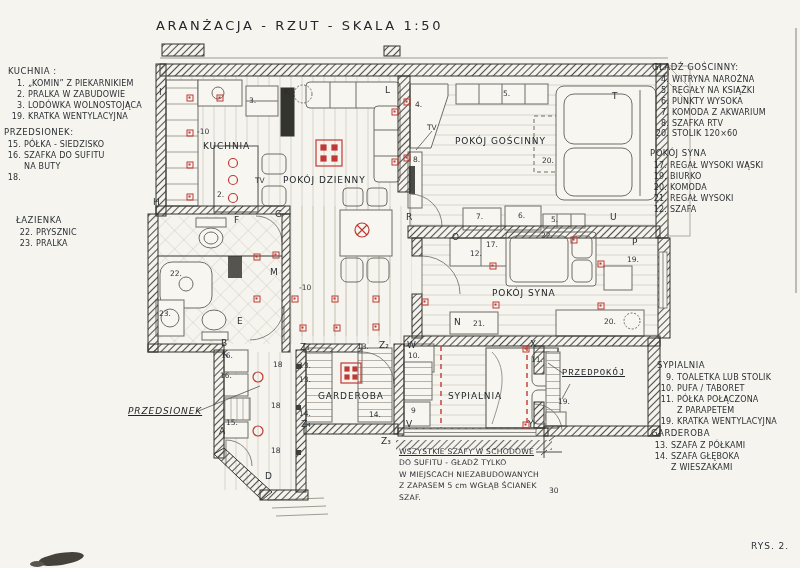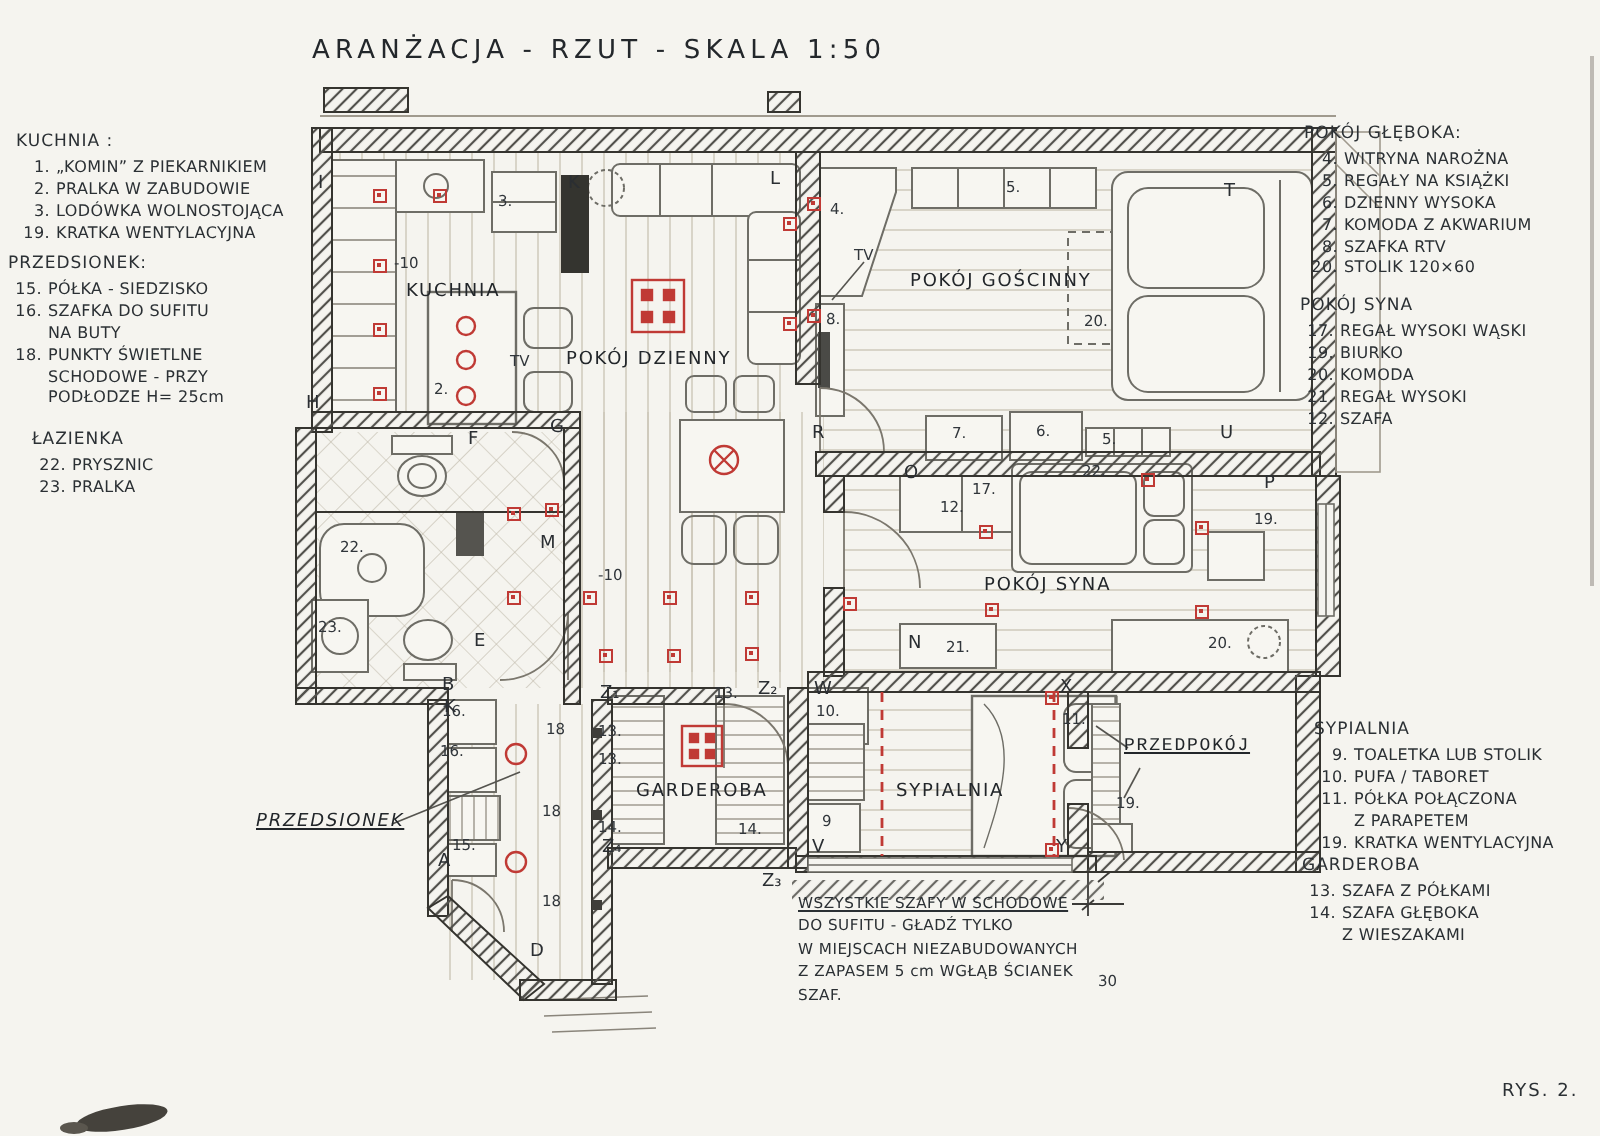--- a/index.html
+++ b/index.html
@@ -395,53 +395,50 @@
         <span class="lg-n">15.</span>
         <span class="lg-t">PÓŁKA - SIEDZISKO</span>
       </div>
       <div class="lg-row">
         <span class="lg-n">16.</span>
         <span class="lg-t">SZAFKA DO SUFITU
 NA BUTY</span>
       </div>
       <div class="lg-row">
         <span class="lg-n">18.</span>
-        <span class="lg-t">PUNKTY ŚWIETLNE
-SCHODOWE - PRZY
-PODŁODZE H= 25cm</span>
       </div>
     </div>
 </div>
 <div class="legend" id="lg-lazienka">
   <div class="lg-h">ŁAZIENKA</div>
   <div>
       <div class="lg-row">
         <span class="lg-n">22.</span>
         <span class="lg-t">PRYSZNIC</span>
       </div>
       <div class="lg-row">
         <span class="lg-n">23.</span>
         <span class="lg-t">PRALKA</span>
       </div>
     </div>
 </div>
 <div class="legend" id="lg-goscinny">
-  <div class="lg-h">POKÓJ GŁĘBOKA:</div>
+  <div class="lg-h">GŁADŹ GOŚCINNY:</div>
   <div>
       <div class="lg-row">
         <span class="lg-n">4.</span>
         <span class="lg-t">WITRYNA NAROŻNA</span>
       </div>
       <div class="lg-row">
         <span class="lg-n">5.</span>
         <span class="lg-t">REGAŁY NA KSIĄŻKI</span>
       </div>
       <div class="lg-row">
         <span class="lg-n">6.</span>
-        <span class="lg-t">DZIENNY WYSOKA</span>
+        <span class="lg-t">PUNKTY WYSOKA</span>
       </div>
       <div class="lg-row">
         <span class="lg-n">7.</span>
         <span class="lg-t">KOMODA Z AKWARIUM</span>
       </div>
       <div class="lg-row">
         <span class="lg-n">8.</span>
         <span class="lg-t">SZAFKA RTV</span>
       </div>
       <div class="lg-row">

